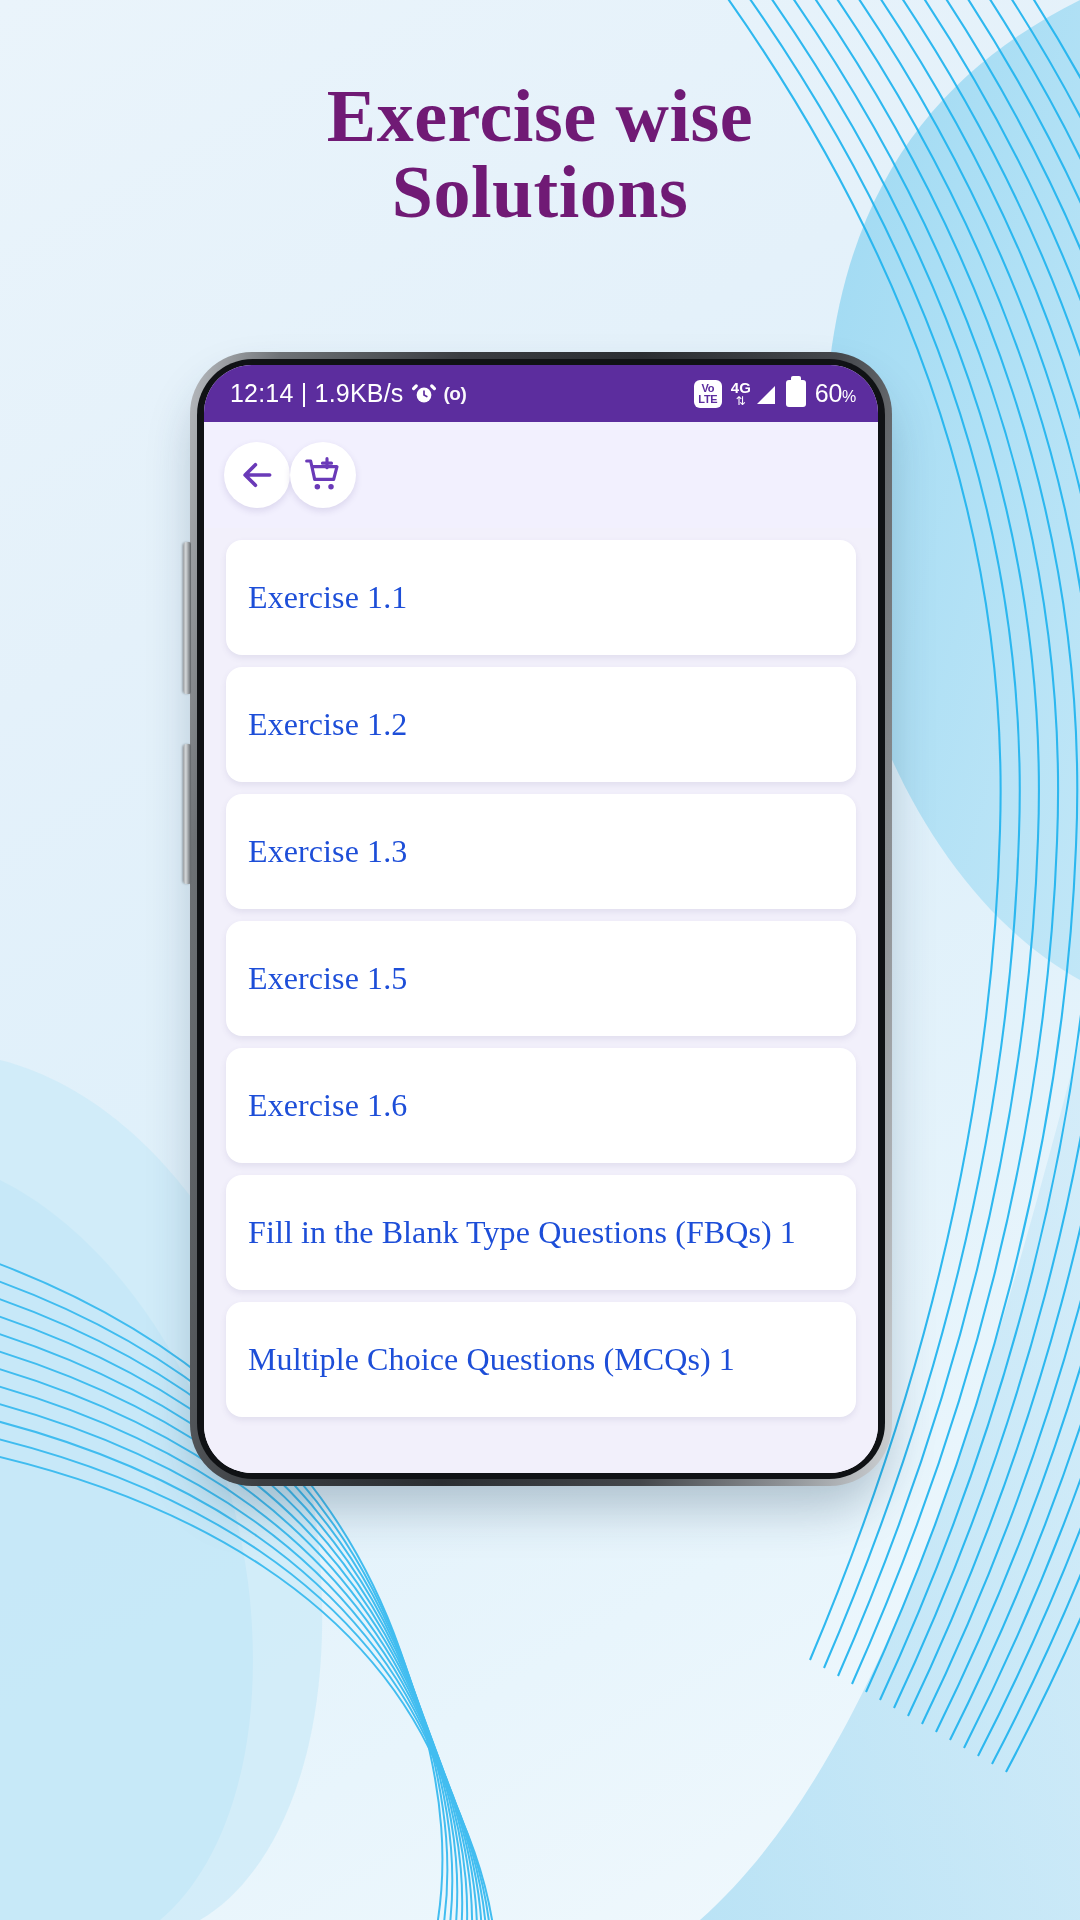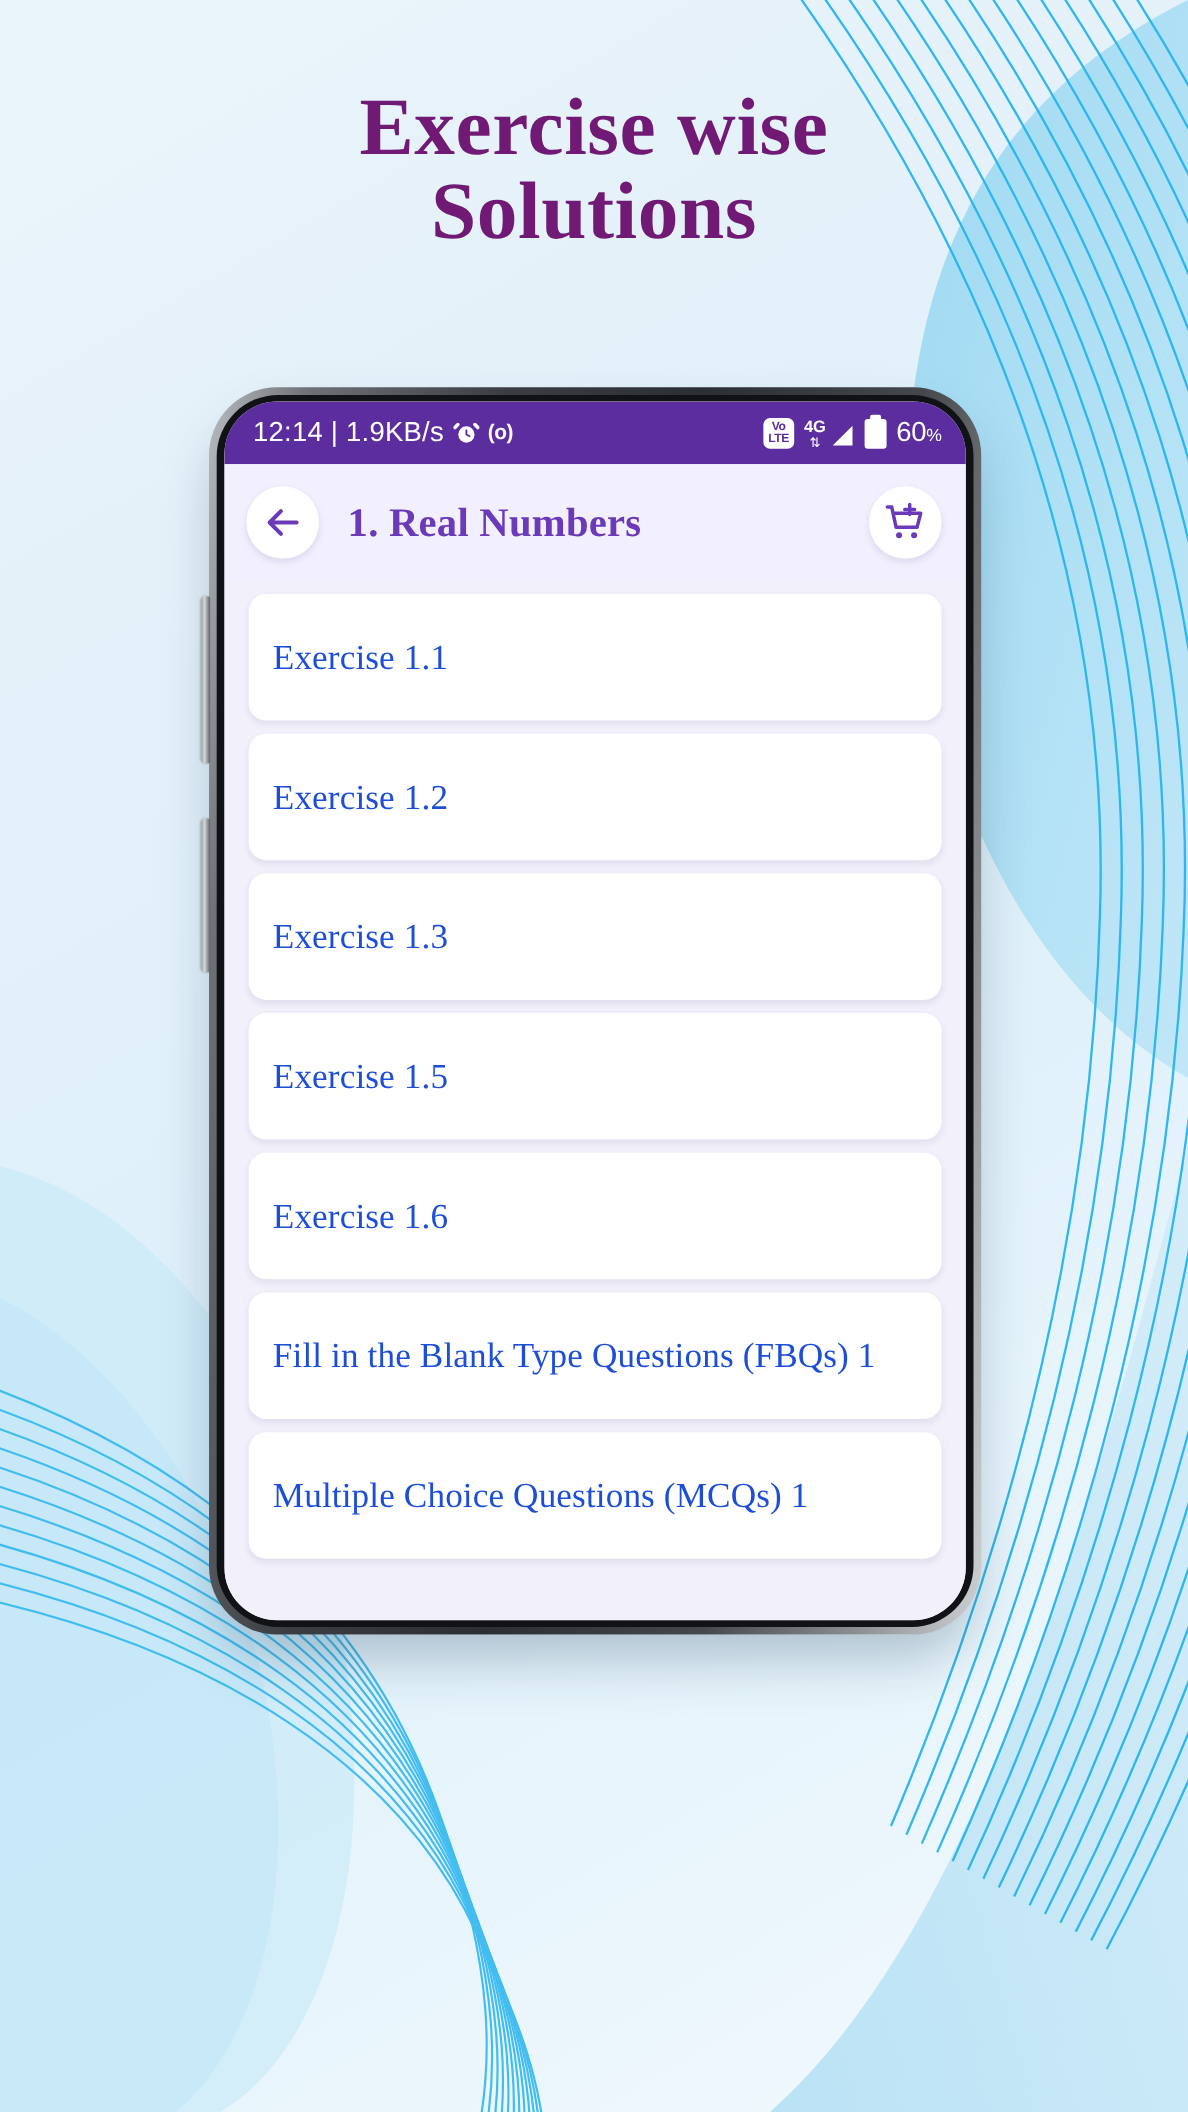--- a/index.html
+++ b/index.html
@@ -77,21 +77,21 @@
 
   
   #status-bar{
     height:57px; flex:0 0 57px;
     background:#5c2d9e;
     display:flex; align-items:center;
     padding:0 22px 0 26px;
     color:#fff;
   }
   .sb-left{ display:flex; align-items:center; gap:8px; flex:1; }
-  .sb-right{ display:flex; align-items:flex-end; gap:9px; }
+  .sb-right{ display:flex; align-items:center; gap:9px; }
   #status-time{
     font-size:25px; font-weight:500; letter-spacing:.2px;
     font-family:"Liberation Sans", sans-serif;
     white-space:nowrap;
   }
   #alarm-icon{ width:24px; height:24px; display:block; }
   #vibrate-icon{ font-size:19px; font-weight:600; opacity:.97; letter-spacing:-.5px; }
   #volte-icon{
     width:28px; height:28px; border-radius:6px;
     background:#fff; color:#5c2d9e;
@@ -266,21 +266,20 @@
         </span>
       </div>
     </div>
 
     <div id="app-bar">
       <div class="circle-btn">
         <svg width="38" height="38" viewBox="0 0 24 24">
           <path d="M20 12 L5 12 M11 5.5 L4.5 12 L11 18.5" stroke="#6a3ab8" stroke-width="2.3" fill="none" stroke-linecap="round" stroke-linejoin="round"></path>
         </svg>
       </div>
-      <div id="page-title">1. Real Numbers</div>
       <div class="circle-btn">
         <svg width="40" height="40" viewBox="0 0 24 24">
           <path d="M2.2 3.6 L4.6 3.6 L7.0 14.6 L18.4 14.6 L20.4 7.0 L5.5 7.0" stroke="#6a3ab8" stroke-width="1.9" fill="none" stroke-linecap="round" stroke-linejoin="round"></path>
           <circle cx="8.6" cy="19.0" r="1.65" fill="#6a3ab8"></circle>
           <circle cx="16.8" cy="19.0" r="1.65" fill="#6a3ab8"></circle>
           <path d="M14.4 2.2 L14.4 7.6 M11.7 4.9 L17.1 4.9" stroke="#6a3ab8" stroke-width="1.9" stroke-linecap="round"></path>
         </svg>
       </div>
     </div>
 

